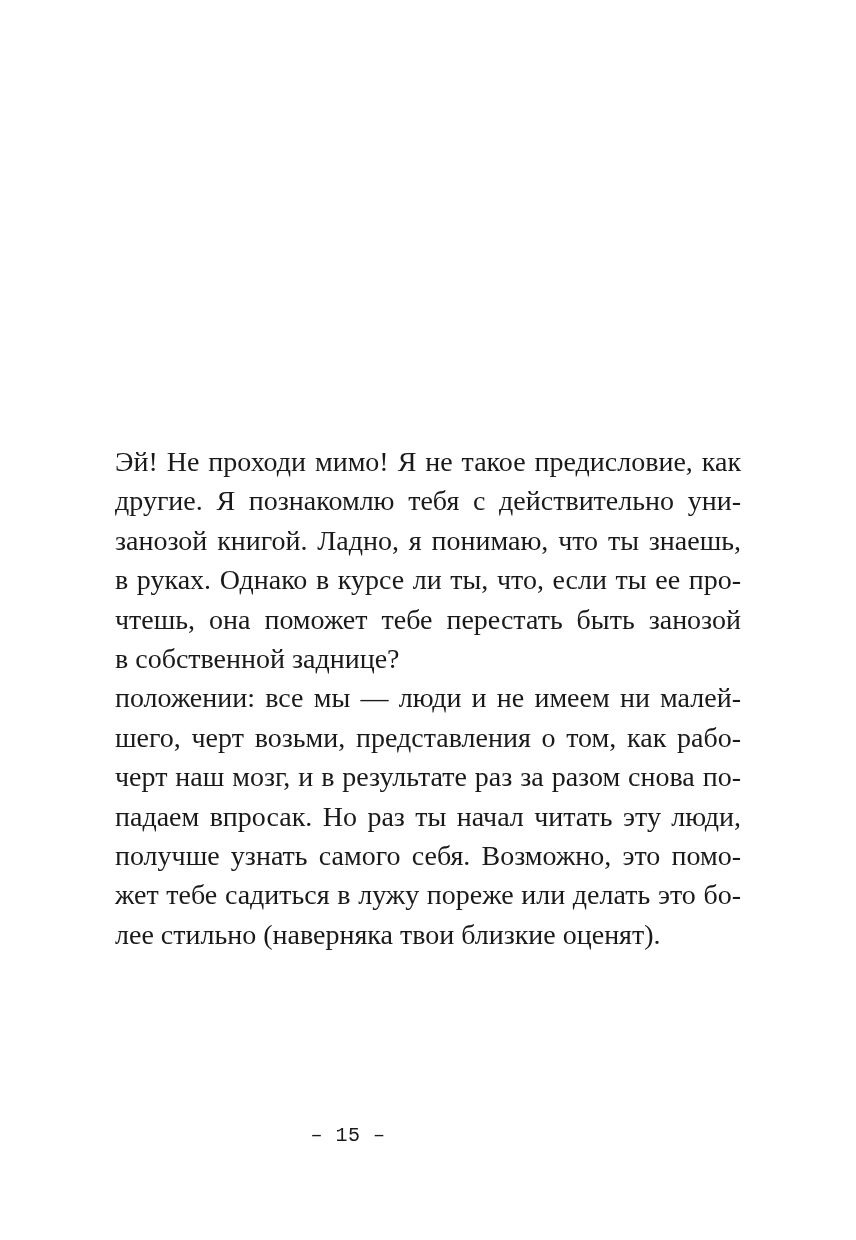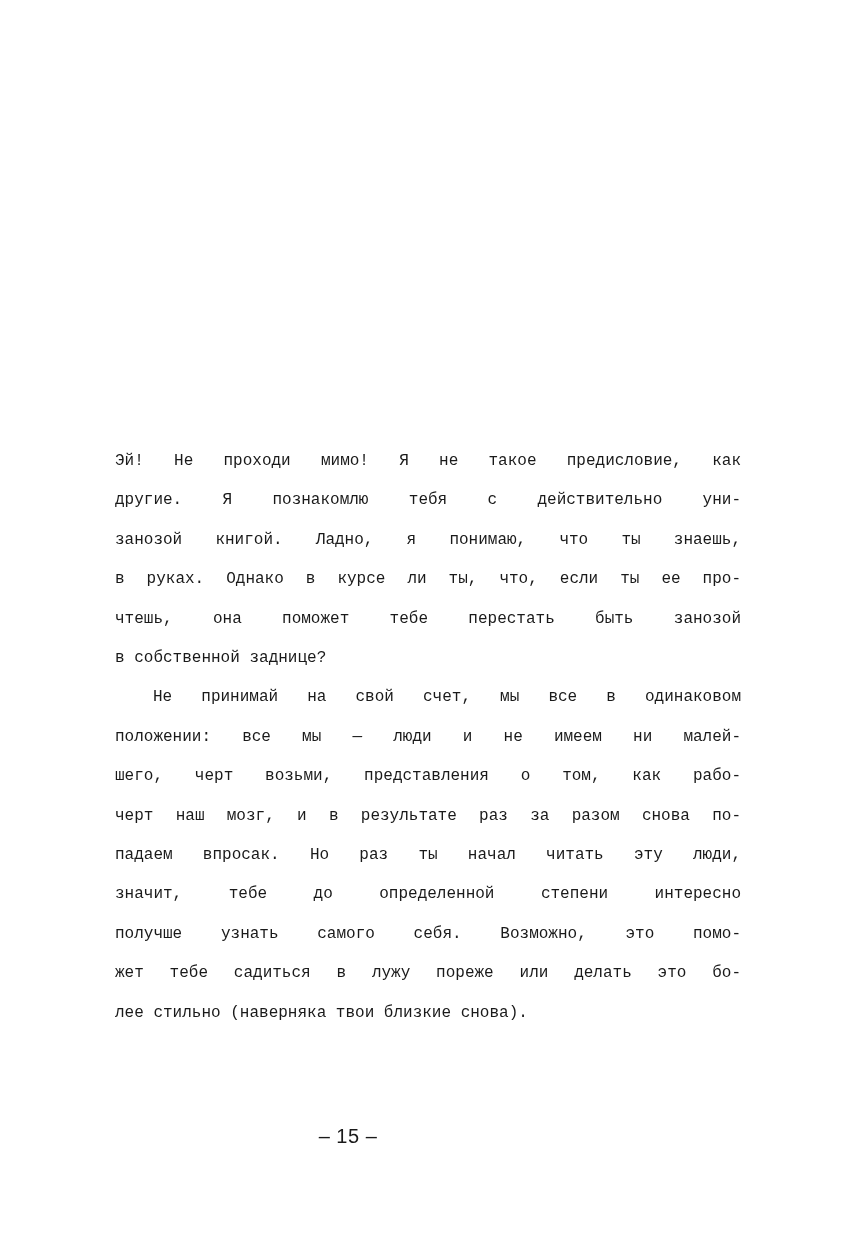--- a/index.html
+++ b/index.html
@@ -13,24 +13,23 @@
     height: 1240px;
     background: #ffffff;
     overflow: hidden;
     font-family: "Liberation Serif", "DejaVu Serif", serif;
   }
   .text-block {
     position: absolute;
     left: 115px;
     top: 442px;
     width: 626px;
-    font-size: 16px;
+    font-size: 28px;
     line-height: 39.4px;
     color: #1a1a1a;
-    font-family: Liberation Mono, monospace;
   }
   .paragraph {
     margin: 0;
     padding: 0;
   }
   .line {
     text-align: justify;
     text-align-last: justify;
     white-space: normal;
   }
@@ -40,21 +39,21 @@
   }
   .line.indent {
     text-indent: 38px;
   }
   .folio {
     position: absolute;
     left: 0;
     top: 1124px;
     width: 696px;
     text-align: center;
-    font-family: Liberation Sans, sans-serif;
+    font-family: Liberation Mono, monospace;
     font-size: 20px;
     line-height: 24px;
     color: #1a1a1a;
     letter-spacing: 0.5px;
   }
 </style>
 </head>
 <body style="background: rgb(255, 255, 255);">
 
 <div class="page" style="color: rgb(26, 26, 26);">
@@ -64,28 +63,26 @@
     <div class="paragraph">
       <div class="line">Эй! Не проходи мимо! Я не такое предисловие, как</div>
       <div class="line">другие. Я познакомлю тебя с действительно уни-</div>
       <div class="line">занозой книгой. Ладно, я понимаю, что ты знаешь,</div>
       <div class="line">в руках. Однако в курсе ли ты, что, если ты ее про-</div>
       <div class="line">чтешь, она поможет тебе перестать быть занозой</div>
       <div class="line para-last">в собственной заднице?</div>
     </div>
 
     <div class="paragraph">
-      <div class="line indent">Не принимай на свой счет, мы все в одинаковом</div>
       <div class="line">положении: все мы — люди и не имеем ни малей-</div>
       <div class="line">шего, черт возьми, представления о том, как рабо-</div>
       <div class="line">черт наш мозг, и в результате раз за разом снова по-</div>
       <div class="line">падаем впросак. Но раз ты начал читать эту люди,</div>
-      <div class="line">значит, тебе до определенной степени интересно</div>
       <div class="line">получше узнать самого себя. Возможно, это помо-</div>
       <div class="line">жет тебе садиться в лужу пореже или делать это бо-</div>
-      <div class="line para-last">лее стильно (наверняка твои близкие снова).</div>
+      <div class="line para-last">лее стильно (наверняка твои близкие оценят).</div>
     </div>
 
   </div>
 
   <div class="folio">– 15 –</div>
 
 </div>
 
 </body></html>

